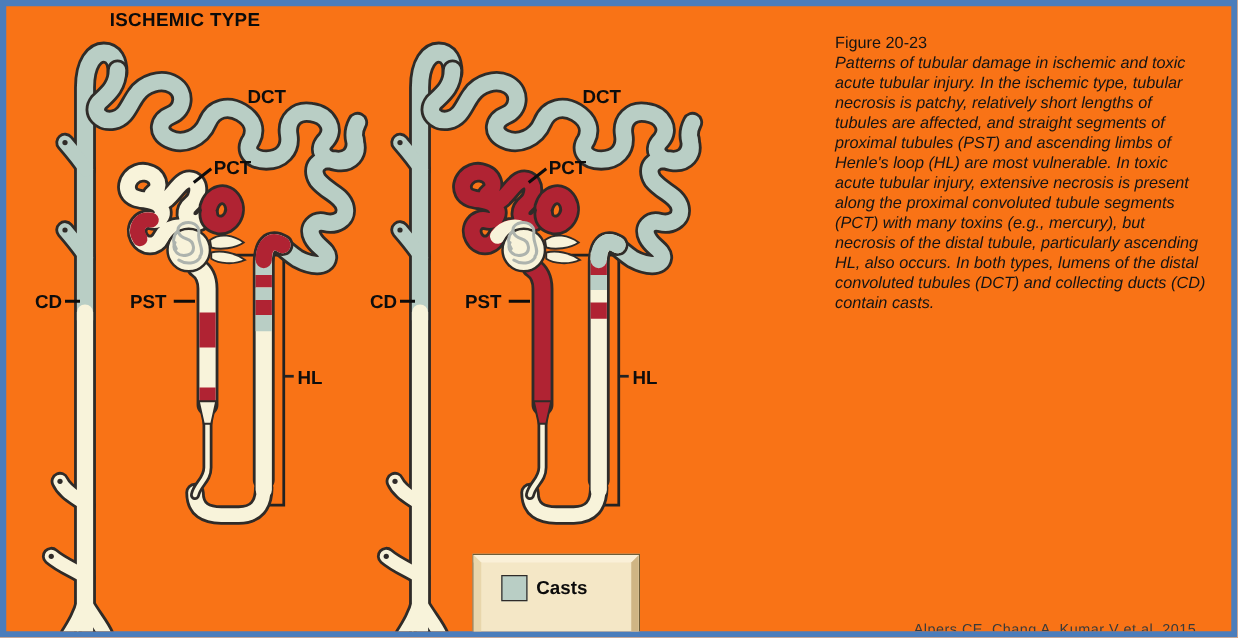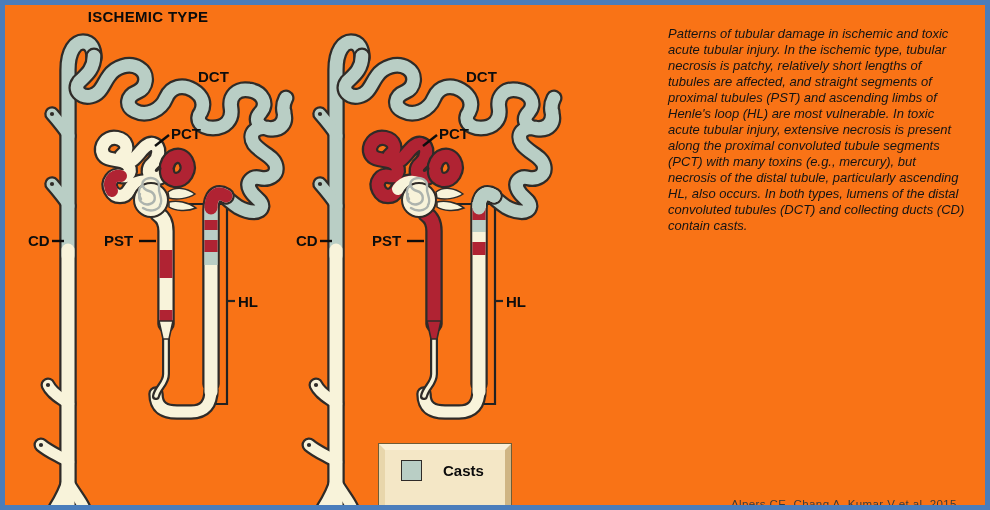--- a/index.html
+++ b/index.html
@@ -32,21 +32,21 @@
     position:absolute; inset:0;
     border:6px solid; border-color:#faf0d8 #cfb584 #cfb584 #e8d6ab;
     background:#f4e7c6;
   }
   .legend-row{display:flex; align-items:center; margin:10px 0 0 16px;}
   .legend-row + .legend-row{margin-top:9px;}
   .swatch{
     width:21px; height:21px; display:inline-block;
     border:1.6px solid #2f2b28; box-sizing:border-box;
   }
-  .legend-label{margin-left:21px; font-weight:bold; font-size:15px; color:#0b0b0b;text-align:right;}
+  .legend-label{margin-left:7px; font-weight:bold; font-size:15px; color:#0b0b0b;text-align:right;}
   .citation{
     position:absolute; left:726px; top:493px; width:250px; height:7px;
     overflow:hidden; font-size:11.5px; color:#3a3a3a; letter-spacing:.4px;
     white-space:nowrap;
   }
 </style>
 </head>
 <body>
 
 <div class="slide">
@@ -179,20 +179,21 @@
       <line x1="144" y1="103" x2="130" y2="114"></line>
       <text x="3" y="214">CD</text>
       <line x1="27" y1="209" x2="39" y2="209"></line>
       <text x="79" y="214">PST</text>
       <line x1="114" y1="209" x2="131" y2="209"></line>
       <text x="213" y="275">HL</text>
     </g>
   </svg>
 
   <div class="caption">
+    <p class="cap-title">Figure 20-23</p>
     <p class="cap-body">Patterns of tubular damage in ischemic and toxic acute tubular injury. In the ischemic type, tubular necrosis is patchy, relatively short lengths of tubules are affected, and straight segments of proximal tubules (PST) and ascending limbs of Henle's loop (HL) are most vulnerable. In toxic acute tubular injury, extensive necrosis is present along the proximal convoluted tubule segments (PCT) with many toxins (e.g., mercury), but necrosis of the distal tubule, particularly ascending HL, also occurs. In both types, lumens of the distal convoluted tubules (DCT) and collecting ducts (CD) contain casts.</p>
   </div>
 
   <div class="legend">
     <div class="legend-inner">
       <div class="legend-row">
         <span class="swatch" style="background: rgb(185, 206, 197);"></span>
         <span class="legend-label">Casts</span>
       </div>
     </div>

